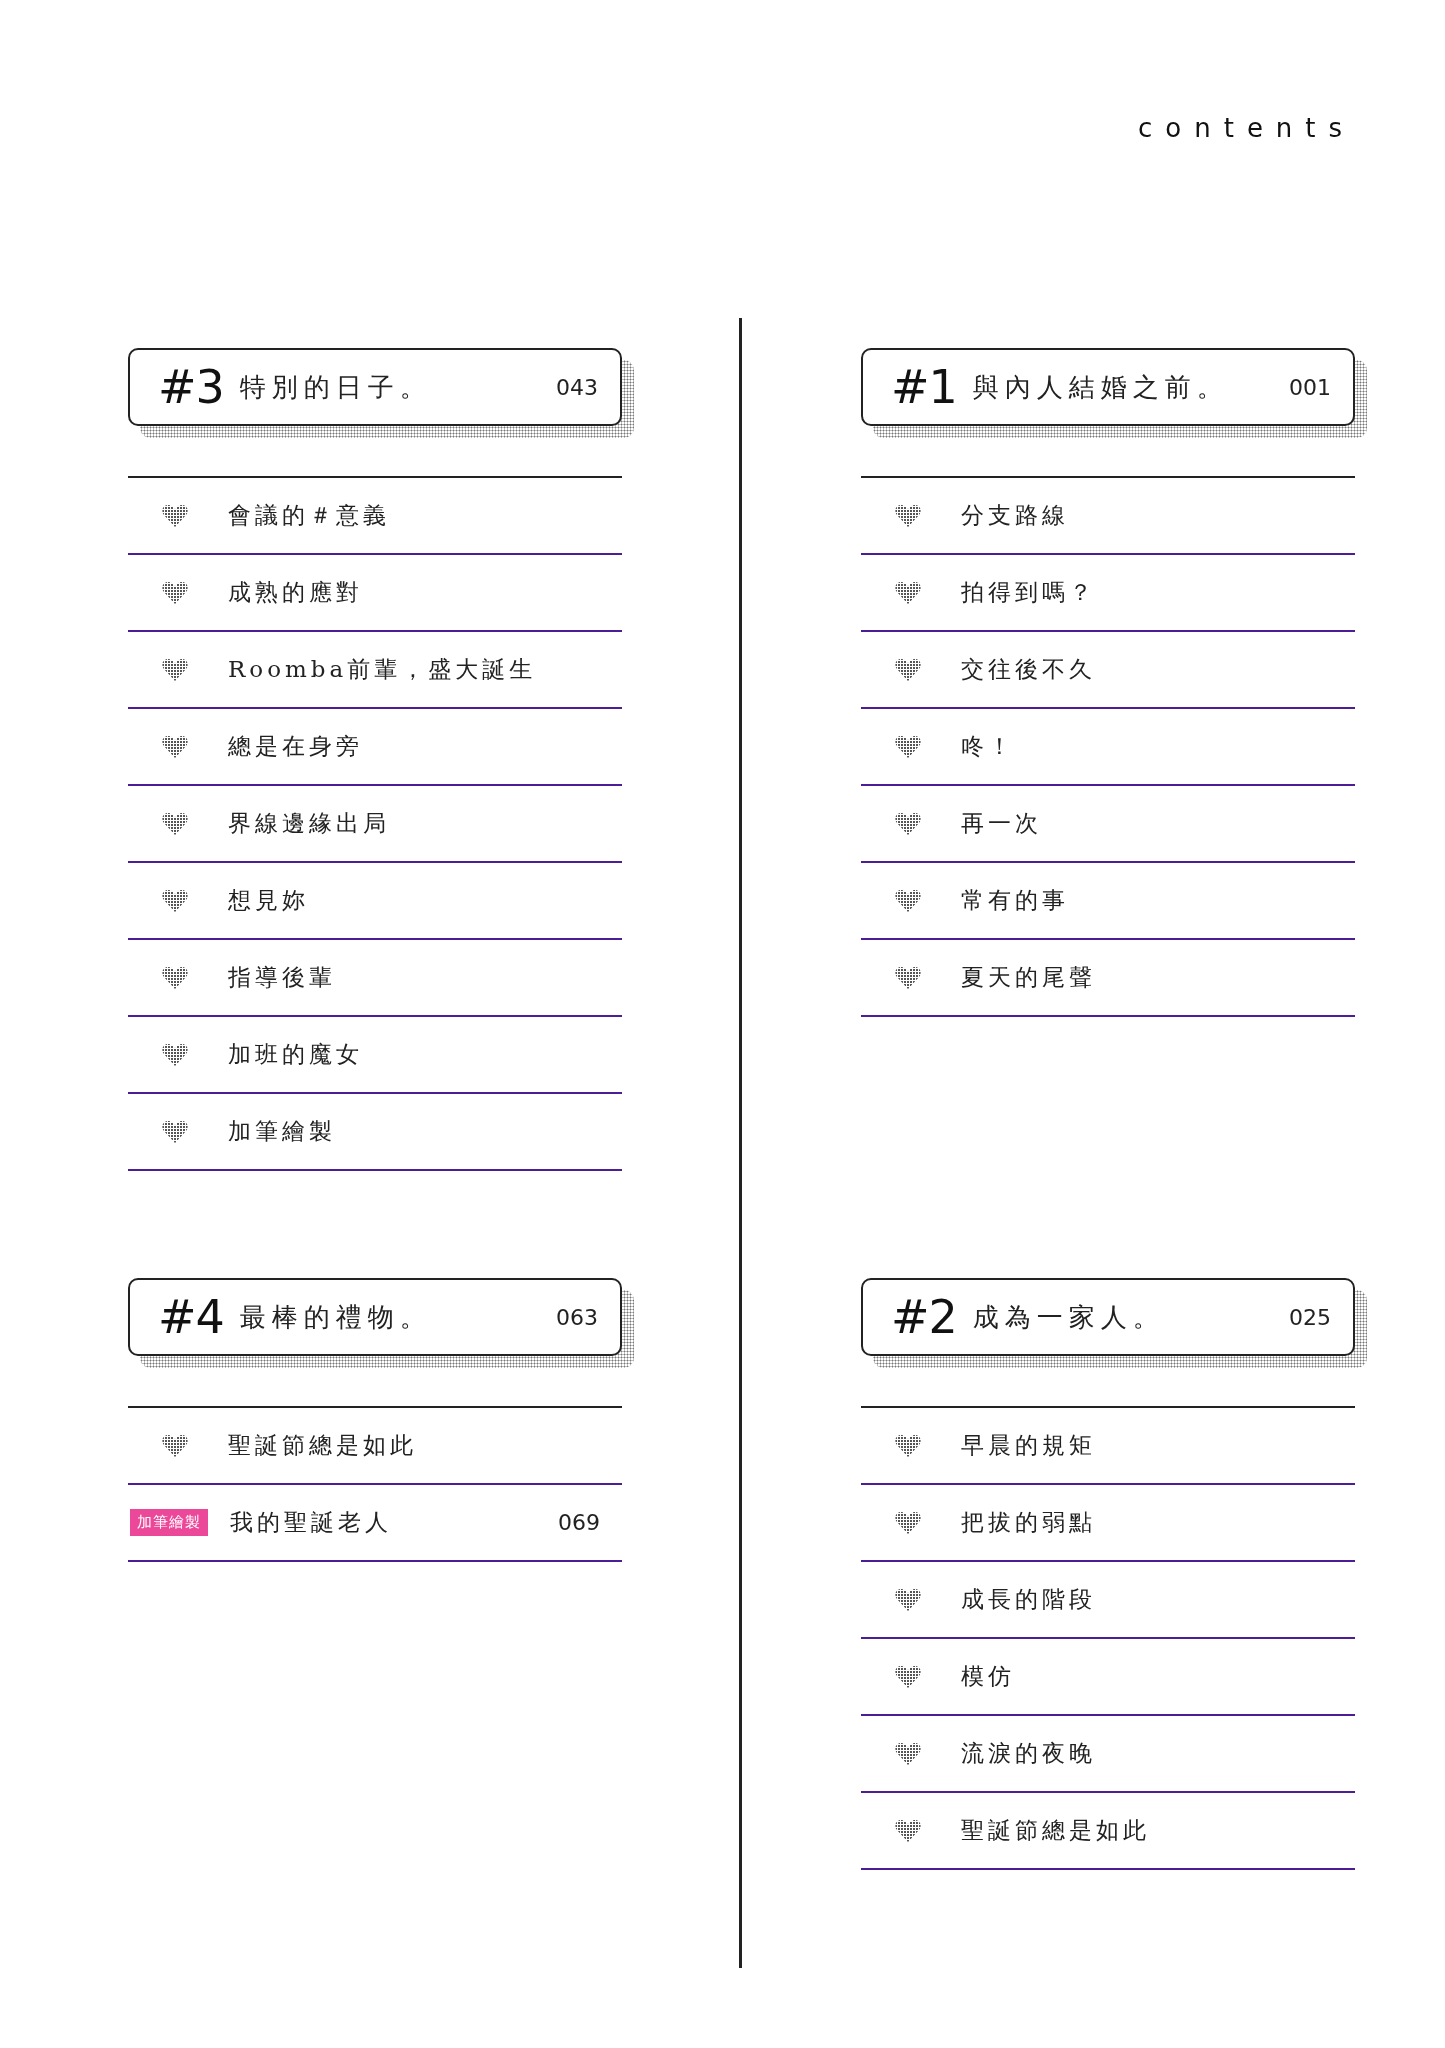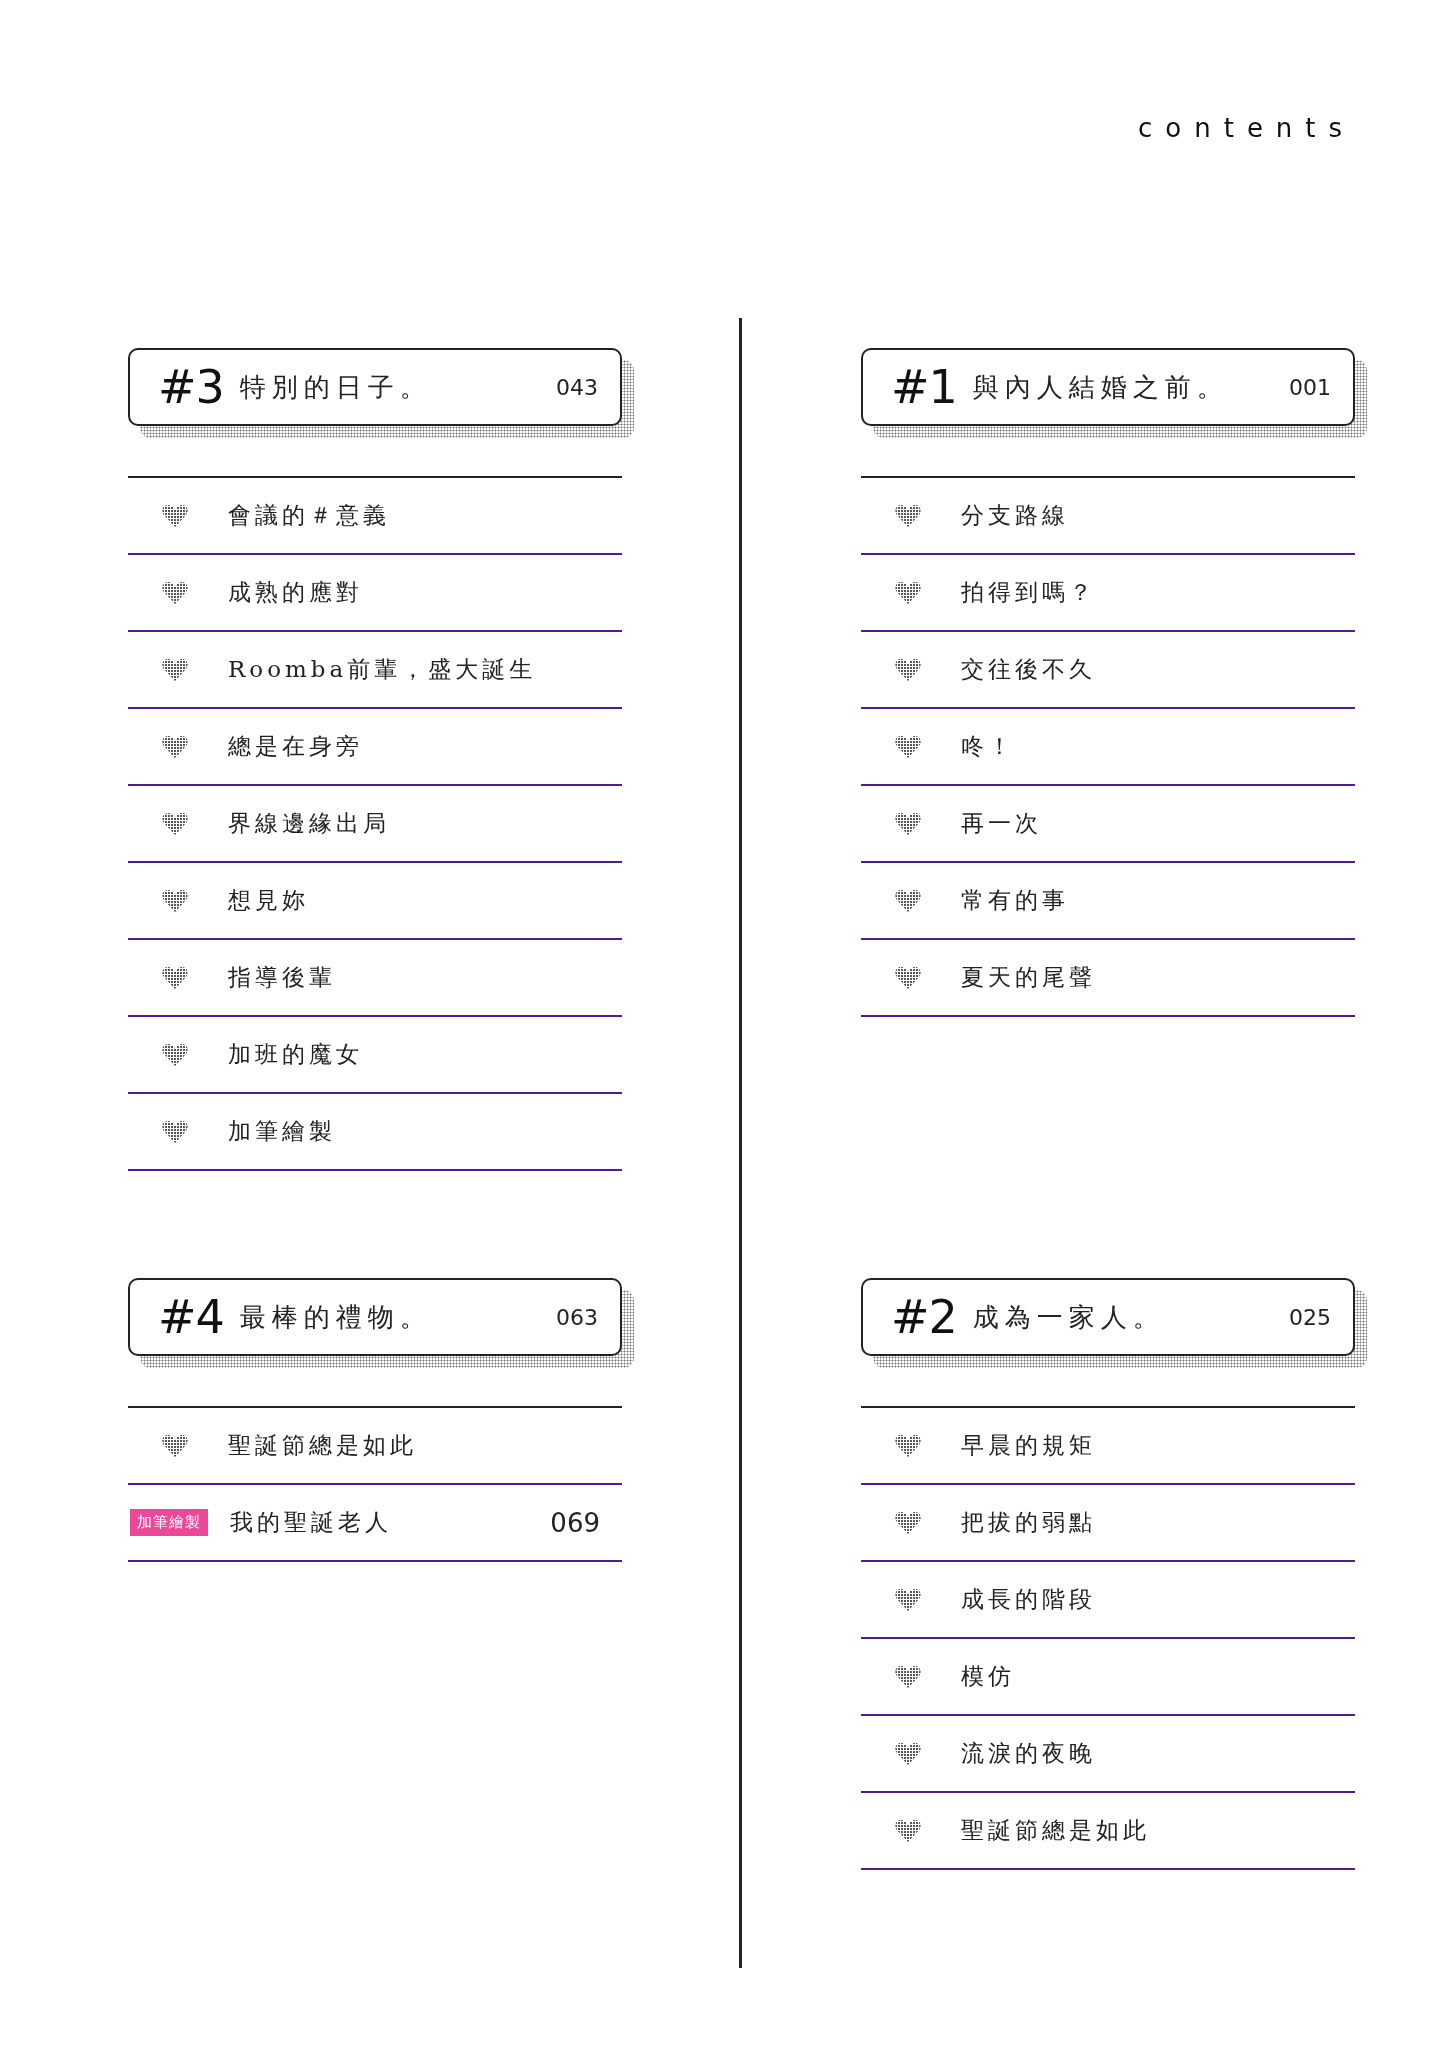--- a/index.html
+++ b/index.html
@@ -43,21 +43,21 @@
     .item {
       height: 75px; border-bottom: 2px solid #4c1d95; display: flex; align-items: center;
       position: relative;
     }
     .heart {
       width: 26px; height: 24px; margin-left: 34px; margin-right: 40px; flex: none;
     }
     .item-title { font-size: 23px; letter-spacing: 4px; color: #222; flex: 1; white-space: nowrap; }
     .item-page {
       font-family: "DejaVu Sans", "Liberation Sans", sans-serif;
-      font-size: 26px; color: #222; margin-right: 22px;
+      font-size: 22px; color: #222; margin-right: 22px;
     }
     .badge {
       background: #ec4899; color: #fff; font-size: 15px; letter-spacing: 1px;
       padding: 4px 7px; margin-left: 2px; margin-right: 22px; flex: none;
       font-family: "DejaVu Serif", serif;
     }
   </style>
 </head>
 <body>
 

